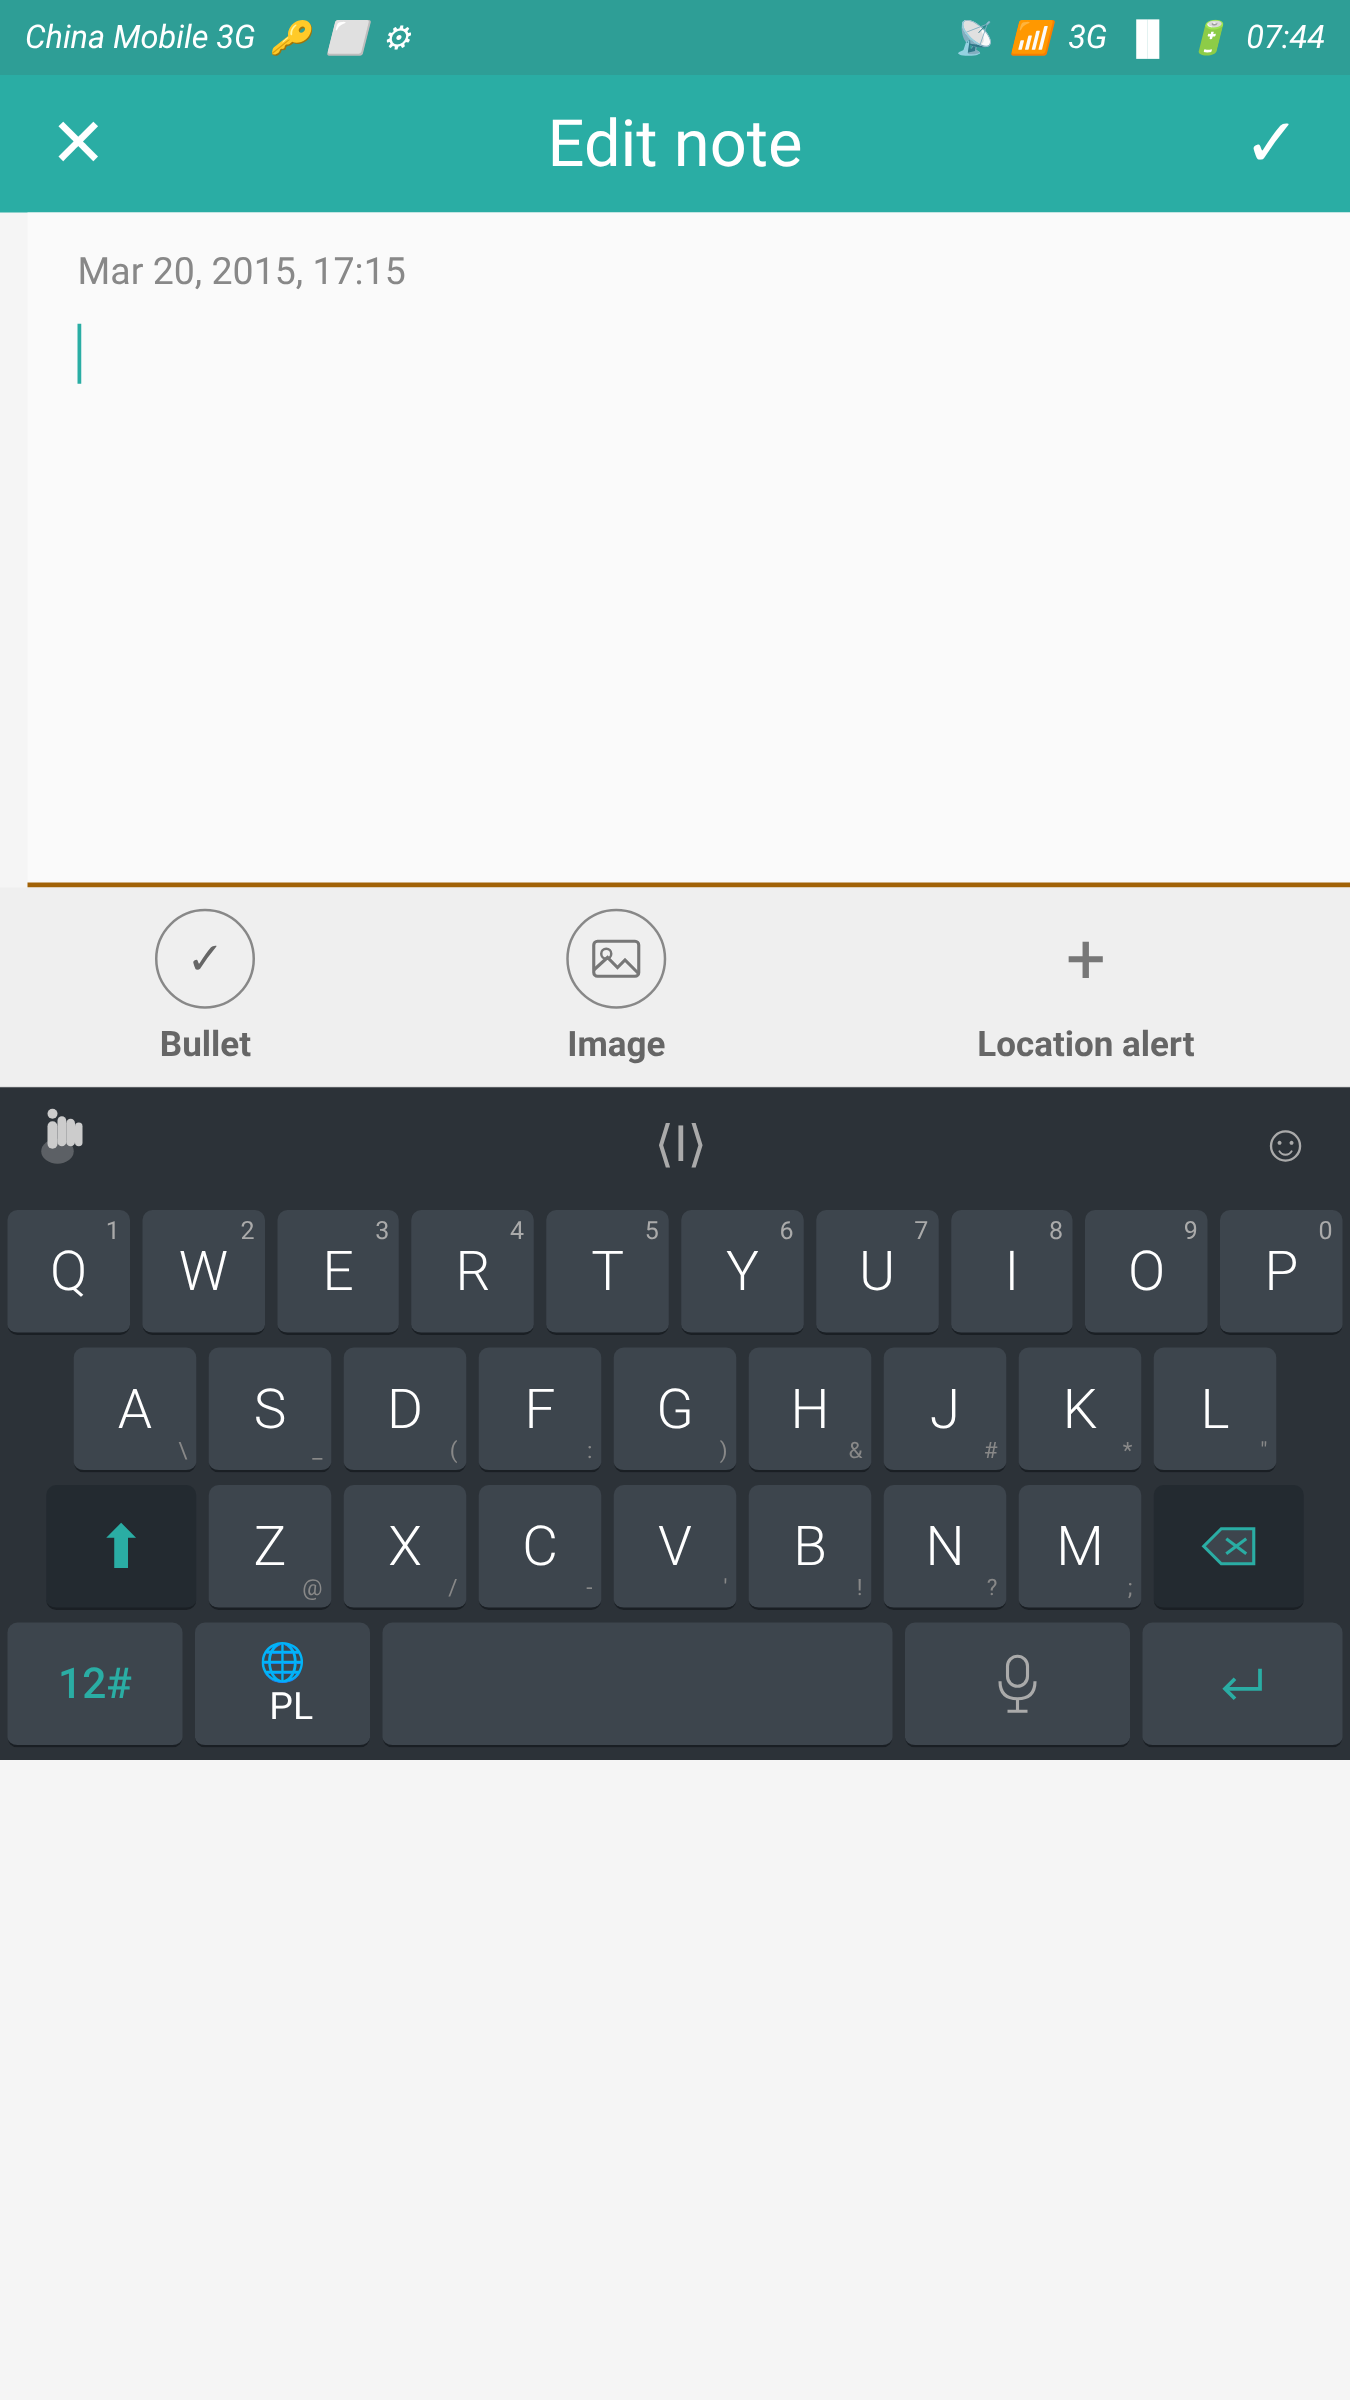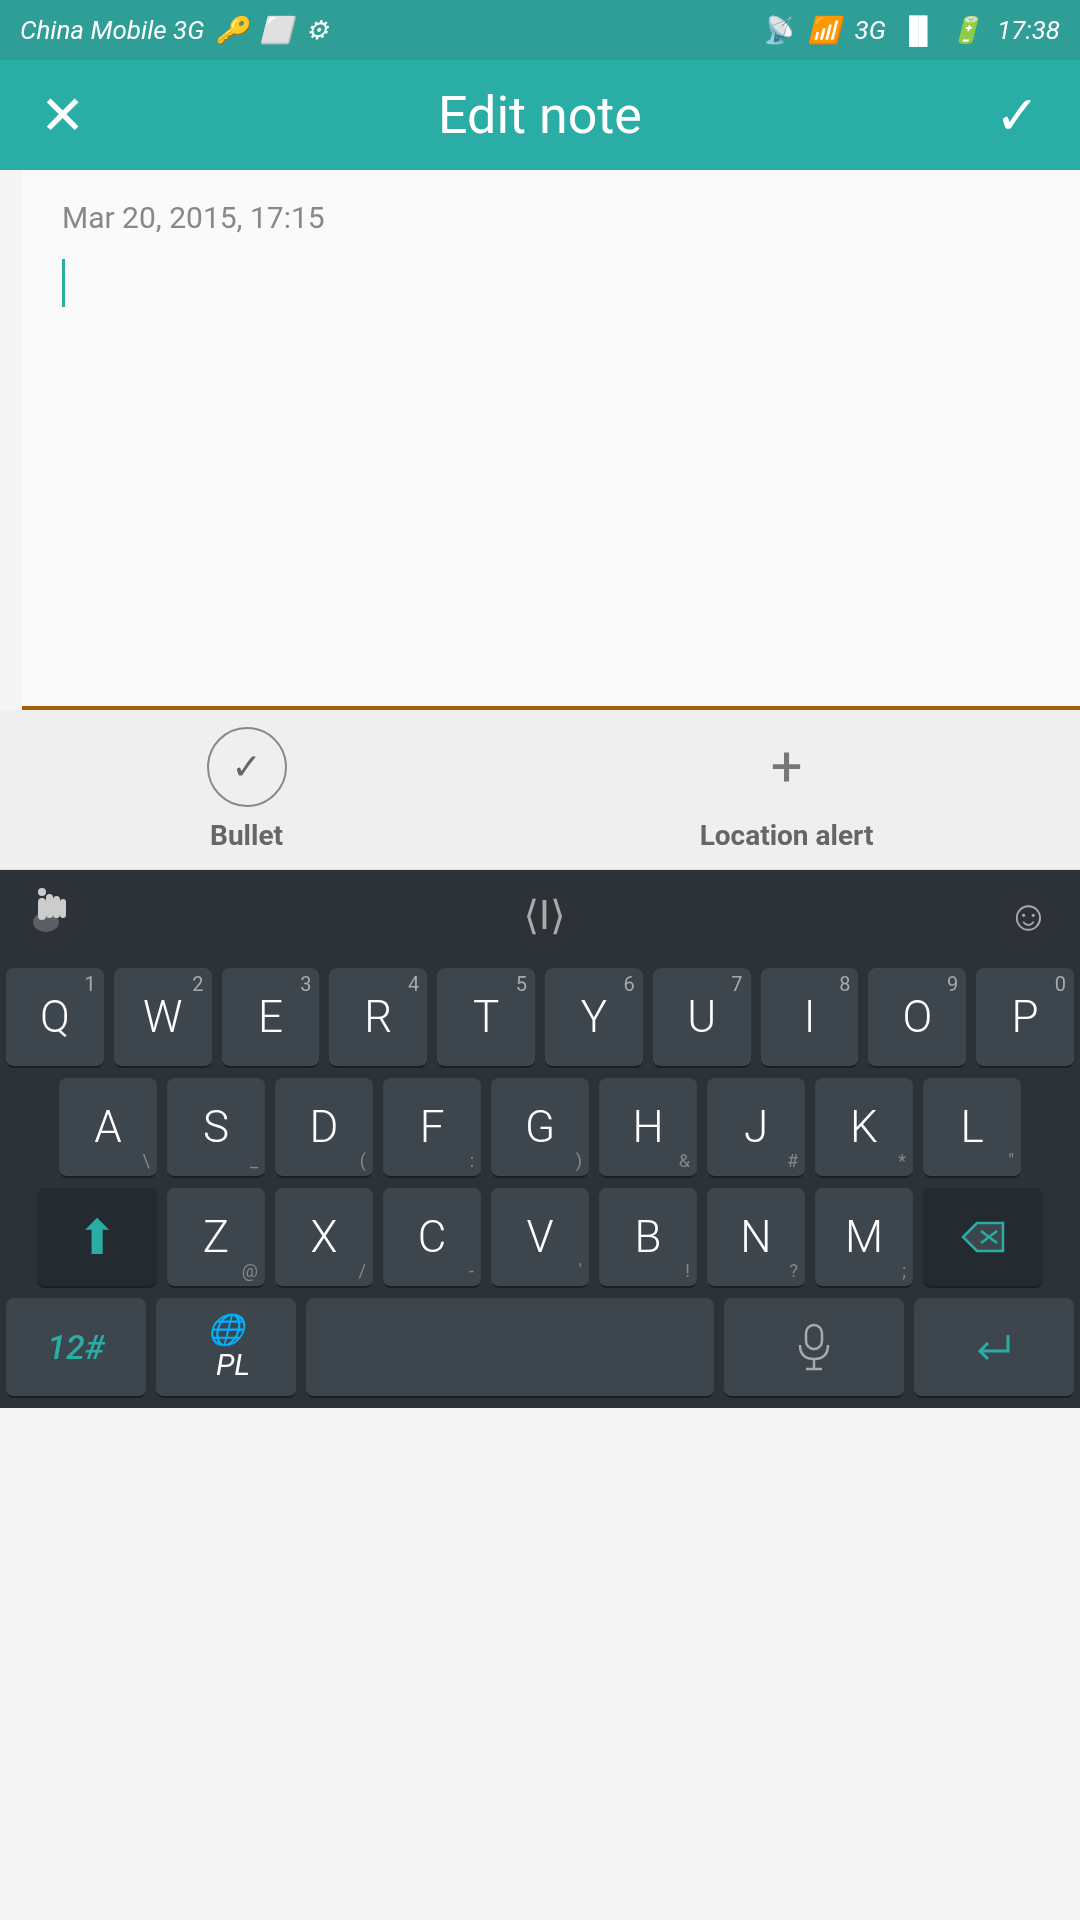--- a/index.html
+++ b/index.html
@@ -210,21 +210,20 @@
       font-size: 38px;
     }
 
     
     .bottom-row {
       display: flex;
       justify-content: space-between;
       align-items: center;
       padding: 0 6px 10px 6px;
       gap: 10px;
-      font-style: italic;
     }
     .num-key {
       width: 140px;
       height: 100px;
       background: #3d454d;
       border-radius: 8px;
       display: flex;
       flex-direction: column;
       align-items: center;
       justify-content: center;
@@ -298,21 +297,21 @@
     <span>🔑</span>
     <span>⬜</span>
     <span>⚙</span>
   </div>
   <div class="status-right">
     <span>📡</span>
     <span>📶</span>
     <span>3G</span>
     <span>▐▌</span>
     <span>🔋</span>
-    <span>17:38</span>
+    <span>07:44</span>
   </div>
 </div>
 
 <div class="toolbar">
   <button class="toolbar-icon">✕</button>
   <span class="toolbar-title">Edit note</span>
   <button class="toolbar-icon">✓</button>
 </div>
 
 <div class="note-area">
@@ -321,20 +320,30 @@
     <div class="cursor-bar"></div>
   </div>
 </div>
 
 <div class="action-toolbar">
   <div class="action-item">
     <div class="action-icon-circle">
       <span>✓</span>
     </div>
     <span class="action-label">Bullet</span>
+  </div>
+  <div class="action-item">
+    <div class="action-icon-circle">
+      <svg width="42" height="42" viewBox="0 0 42 42" fill="none">
+        <rect x="3" y="7" width="36" height="28" rx="3" stroke="#777" stroke-width="2.5" fill="none"></rect>
+        <circle cx="13" cy="17" r="4" stroke="#777" stroke-width="2" fill="none"></circle>
+        <polyline points="3,30 14,20 22,28 28,22 39,33" stroke="#777" stroke-width="2.5" fill="none"></polyline>
+      </svg>
+    </div>
+    <span class="action-label">Image</span>
   </div>
   <div class="action-item">
     <div class="action-icon-plain" style="font-size:56px; color:#777;">+</div>
     <span class="action-label">Location alert</span>
   </div>
 </div>
 
 <div class="keyboard">
 
   <div class="keyboard-top-row">

